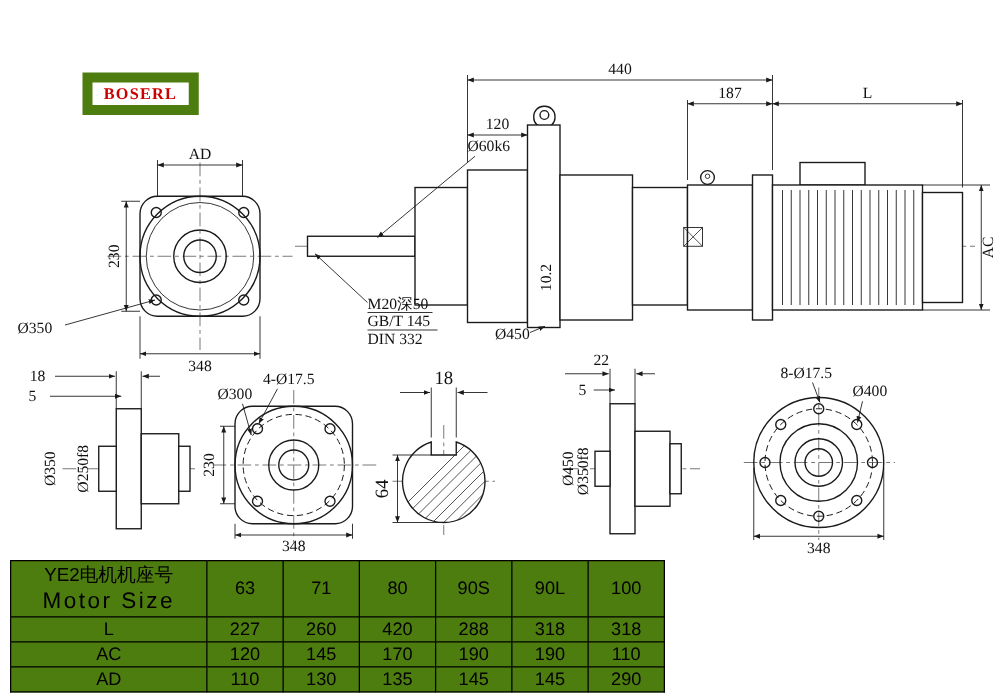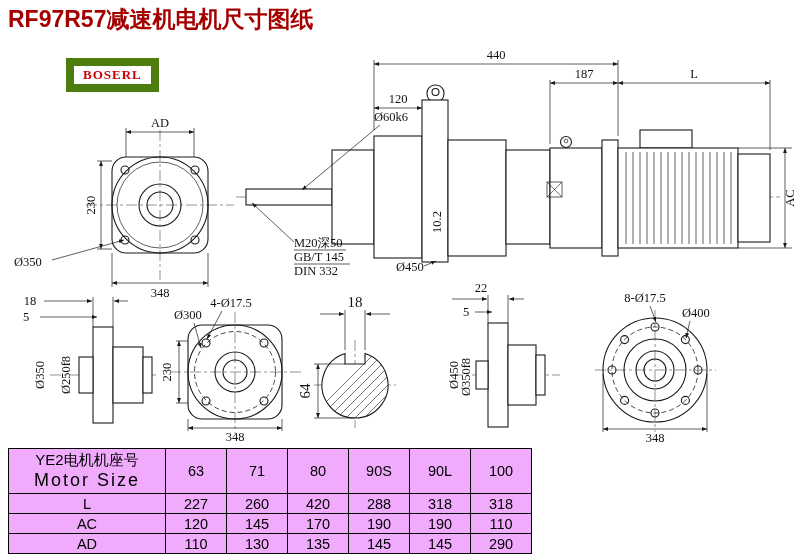--- a/index.html
+++ b/index.html
@@ -11,21 +11,21 @@
           color:#cc0000; line-height:18px; }
   svg.drawing { position:absolute; left:0; top:0; }
   svg text { font-family:"Liberation Serif", serif; font-size:12.5px; fill:#111; }
   svg text.big { font-size:15px; }
   .ln   { fill:none; stroke:#1a1a1a; stroke-width:1.1; }
   .fw   { fill:#fff; stroke:#1a1a1a; stroke-width:1.1; }
   .thin { fill:none; stroke:#1a1a1a; stroke-width:0.7; }
   .cl   { fill:none; stroke:#666;    stroke-width:0.7; stroke-dasharray:11 3 3 3; }
   .dash { fill:none; stroke:#1a1a1a; stroke-width:0.8; stroke-dasharray:5 3; }
   .hatch{ stroke:#1a1a1a; stroke-width:0.6; }
-  table.dims { position:absolute; left:8px; top:448px; border-collapse:collapse; table-layout:fixed; width:523px; background:#f0abfc; }
+  table.dims { position:absolute; left:8px; top:448px; border-collapse:collapse; table-layout:fixed; width:523px; background:#4d7c0f; }
   table.dims td { border:1.5px solid #000; text-align:center; vertical-align:middle; font-size:14.5px; color:#000; height:20px; padding:0; }
   table.dims tr.hrow td { height:45px; }
   td.namecell { text-align:left; padding-left:6px; }
   td.namecell .cn { font-size:15px; }
   td.namecell .en { font-size:18px; letter-spacing:2px; }
 </style>
 </head>
 <body>
 
 <div class="page">
@@ -253,21 +253,20 @@
       <line class="thin" x1="650" y1="306" x2="656" y2="322" marker-end="url(#arr)"></line>
       <text x="682" y="317">Ø400</text>
       <line class="thin" x1="690" y1="321" x2="686" y2="338" marker-end="url(#arr)"></line>
       <line class="thin" x1="603" y1="374" x2="603" y2="432"></line>
       <line class="thin" x1="707" y1="374" x2="707" y2="432"></line>
       <line class="thin" x1="603" y1="429" x2="707" y2="429" marker-start="url(#arr)" marker-end="url(#arr)"></line>
       <text x="655" y="442" text-anchor="middle">348</text>
     </g>
   </svg>
 
-  <div class="title">RF97R57减速机电机尺寸图纸</div>
   <div class="logo">BOSERL</div>
 
   <table class="dims">
     <colgroup>
       <col style="width:157px">
         <col style="width:61px">
         <col style="width:61px">
         <col style="width:61px">
       <col style="width:61px">
         <col style="width:61px">

